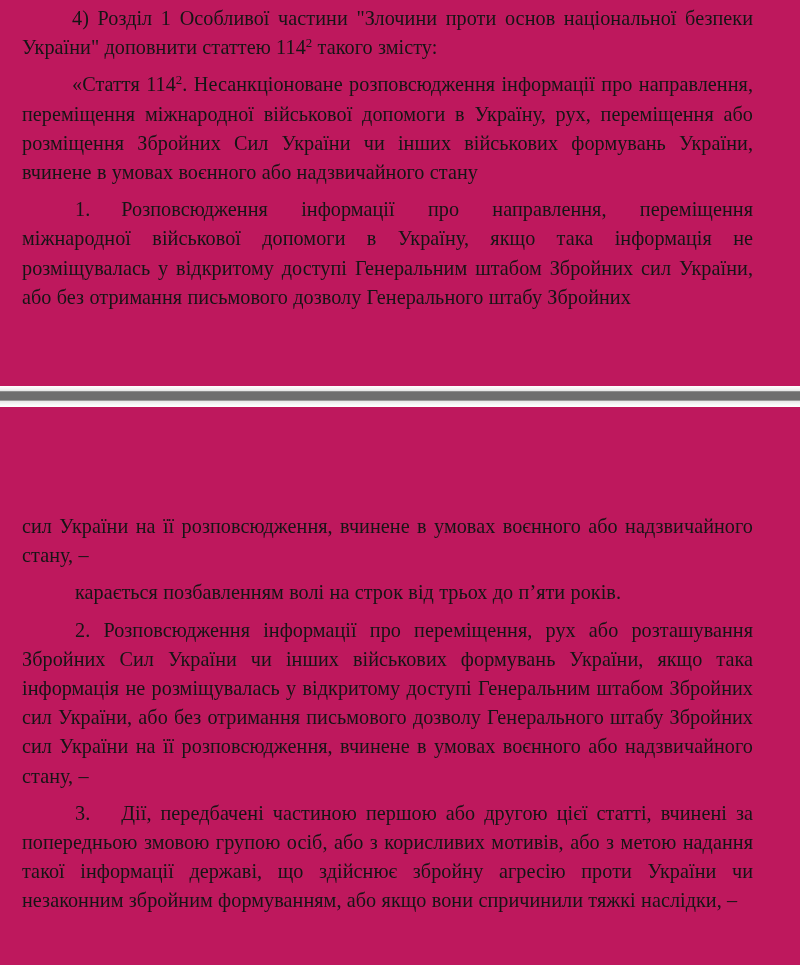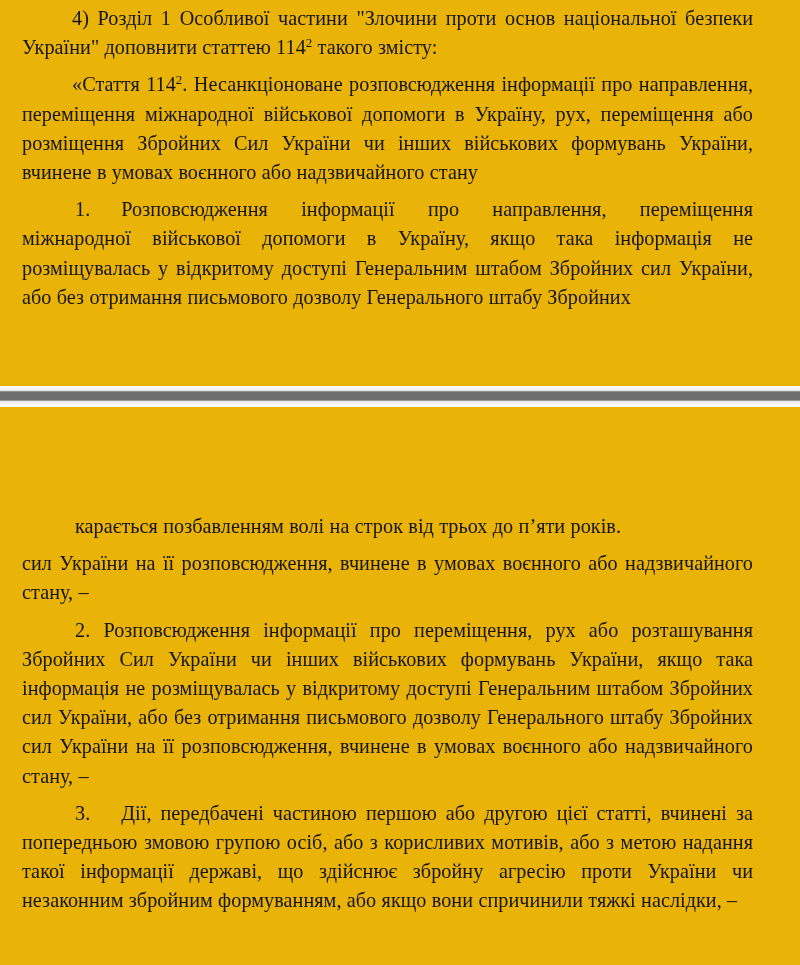--- a/index.html
+++ b/index.html
@@ -17,21 +17,21 @@
     color: #111111;
     -webkit-font-smoothing: antialiased;
   }
 
   .page {
     position: absolute;
     left: 0;
     top: 0;
     width: 800px;
     height: 965px;
-    background: #eab308;
+    background: #be185d;
   }
 
   
   .col {
     position: absolute;
     left: 22px;
     width: 731px;
   }
 
   .seg-top  { top: 4px; }
@@ -119,23 +119,23 @@
     <p class="para ind-lg gap-before-p1"><span>1.</span><span class="numgap"></span><span>Розповсюдження інформації про направлення, переміщення міжнародної військової допомоги в Україну, якщо така інформація не розміщувалась у відкритому доступі Генеральним штабом Збройних сил України, або без отримання письмового дозволу Генерального штабу Збройних</span></p>
 
   </div>
 
   <div class="divider-shadow-top"></div>
   <div class="divider"></div>
   <div class="divider-shadow-bot"></div>
 
   <div class="col seg-bot">
 
+    <p class="para">сил України на її розповсюдження, вчинене в умовах воєнного або надзвичайного стану, –</p>
+
     <p class="para ind-pun gap-before-pun lastline">карається позбавленням волі на строк від трьох до п’яти років.</p>
-
-    <p class="para">сил України на її розповсюдження, вчинене в умовах воєнного або надзвичайного стану, –</p>
 
     <p class="para ind-med gap-before-p2"><span>2.</span>&nbsp;<span>Розповсюдження інформації про переміщення, рух або розташування Збройних Сил України чи інших військових формувань України, якщо така інформація не розміщувалась у відкритому доступі Генеральним штабом Збройних сил України, або без отримання письмового дозволу Генерального штабу Збройних сил України на її розповсюдження, вчинене в умовах воєнного або надзвичайного стану, –</span></p>
 
 
     <p class="para ind-lg gap-before-p3"><span>3.</span><span class="numgap"></span><span>Дії, передбачені частиною першою або другою цієї статті, вчинені за попередньою змовою групою осіб, або з корисливих мотивів, або з метою надання такої інформації державі, що здійснює збройну агресію проти України чи незаконним збройним формуванням, або  якщо вони спричинили тяжкі наслідки, –</span></p>
 
 
   </div>
 
 </div>

